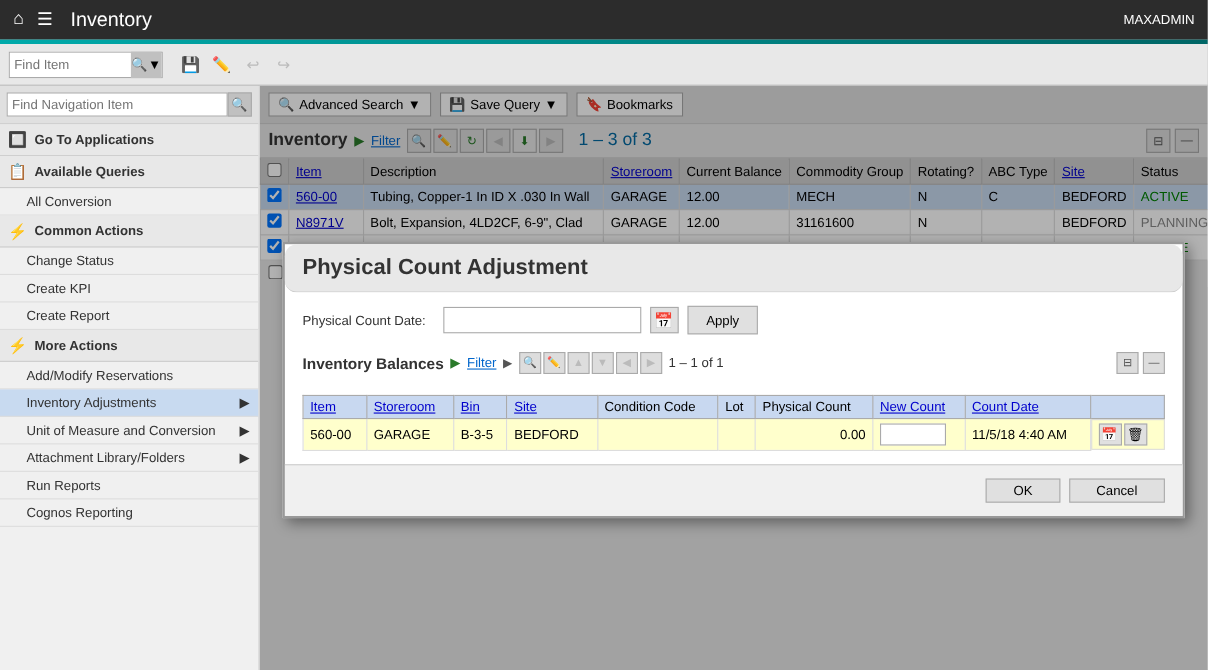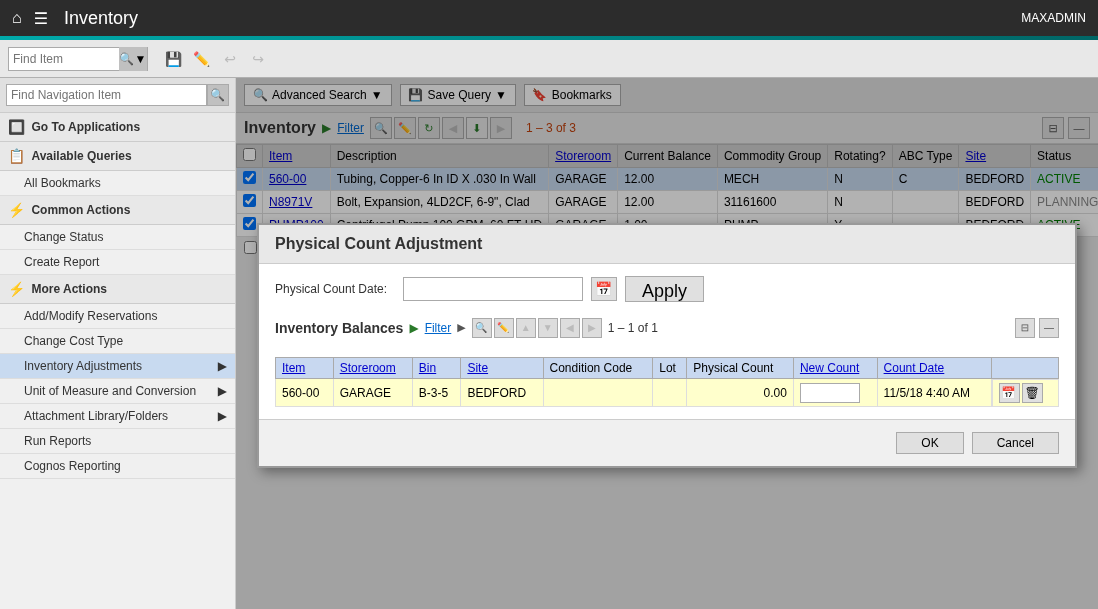--- a/index.html
+++ b/index.html
@@ -130,21 +130,21 @@
       display: flex; align-items: center; padding: 4px 8px; gap: 6px;
       background: #e8e8e8; border-bottom: 1px solid #ccc;
     }
     .inventory-title { font-size: 16px; font-weight: bold; color: #333; }
     .nav-icons { display: flex; gap: 2px; align-items: center; }
     .nav-icon {
       width: 22px; height: 22px; display: flex; align-items: center; justify-content: center;
       cursor: pointer; color: #555; border: 1px solid #aaa; background: #ddd; font-size: 11px;
     }
     .nav-icon.green { color: #2a7a2a; }
-    .pagination { color: #c2410c; font-size: 12px; margin-left: 8px; }
+    .pagination { color: #0369a1; font-size: 16px; margin-left: 8px; }
     .corner-icons { margin-left: auto; display: flex; gap: 4px; }
 
     
     .inventory-table { width: 100%; border-collapse: collapse; background: white; }
     .inventory-table th {
       background: #d0d0d0; border: 1px solid #bbb; padding: 3px 6px;
       text-align: left; font-weight: normal; white-space: nowrap;
     }
     .inventory-table th a { color: #0000cc; text-decoration: underline; cursor: pointer; }
     .inventory-table td { border: 1px solid #ddd; padding: 3px 6px; white-space: nowrap; }
@@ -169,38 +169,39 @@
     .modal {
       background: white;
       border: 2px solid #999;
       box-shadow: 4px 4px 12px rgba(0,0,0,0.4);
       width: 820px;
       padding: 0;
     }
     .modal-title {
       background: #e8e8e8;
       padding: 10px 16px;
-      font-size: 16px;
+      font-size: 20px;
       font-weight: bold;
       border-bottom: 1px solid #ccc;
       color: #333;
+      border-radius: 11px;
     }
     .modal-body { padding: 12px 16px; }
     .modal-field-row { display: flex; align-items: center; gap: 8px; margin-bottom: 12px; }
     .modal-field-label { font-size: 12px; color: #333; min-width: 120px; }
     .modal-field-input {
       border: 1px solid #aaa; height: 24px; width: 180px; padding: 0 4px; font-size: 12px;
     }
     .calendar-btn {
       width: 26px; height: 24px; border: 1px solid #aaa; background: #e0e0e0;
       cursor: pointer; display: flex; align-items: center; justify-content: center; font-size: 14px;
     }
     .apply-btn {
       background: #e0e0e0; border: 1px solid #aaa; padding: 4px 16px;
-      cursor: pointer; font-size: 18px; height: 26px;
+      cursor: pointer; font-size: 12px; height: 26px;
     }
 
     
     .modal-table-header {
       display: flex; align-items: center; padding: 4px 0; gap: 6px; margin-bottom: 15px;
     }
     .modal-table-title { font-size: 14px; font-weight: bold; color: #333; }
     .modal-table { width: 100%; border-collapse: collapse; }
     .modal-table th {
       background: #c8d8f0; border: 1px solid #aaa; padding: 3px 6px;
@@ -263,35 +264,35 @@
 
     <div class="sidebar-section-header">
       <span class="icon">🔲</span>
       <span>Go To Applications</span>
     </div>
 
     <div class="sidebar-section-header">
       <span class="icon">📋</span>
       <span>Available Queries</span>
     </div>
-    <div class="sidebar-item">All Bookmarks</div>
+    <div class="sidebar-item">All Conversion</div>
 
     <div class="sidebar-section-header">
       <span class="icon">⚡</span>
       <span>Common Actions</span>
     </div>
     <div class="sidebar-item">Change Status</div>
+    <div class="sidebar-item">Create KPI</div>
     <div class="sidebar-item">Create Report</div>
 
     <div class="sidebar-section-header">
       <span class="icon">⚡</span>
       <span>More Actions</span>
     </div>
     <div class="sidebar-item">Add/Modify Reservations</div>
-    <div class="sidebar-item">Change Cost Type</div>
     <div class="sidebar-item has-arrow active">
       <span>Inventory Adjustments</span>
       <span>▶</span>
     </div>
     <div class="sidebar-item has-arrow">
       <span>Unit of Measure and Conversion</span>
       <span>▶</span>
     </div>
     <div class="sidebar-item has-arrow">
       <span>Attachment Library/Folders</span>
@@ -352,21 +353,21 @@
           <th>ABC Type</th>
           <th><a>Site</a></th>
           <th>Status</th>
 
         </tr>
       </thead>
       <tbody>
         <tr class="selected">
           <td class="checkbox-col"><input type="checkbox" checked="" style=""></td>
           <td><a class="item-link">560-00</a></td>
-          <td>Tubing, Copper-6 In ID X .030 In Wall</td>
+          <td>Tubing, Copper-1 In ID X .030 In Wall</td>
           <td>GARAGE</td>
           <td>12.00</td>
           <td>MECH</td>
           <td>N</td>
           <td>C</td>
           <td>BEDFORD</td>
           <td class="status-active">ACTIVE</td>
 
         </tr>
         <tr>

